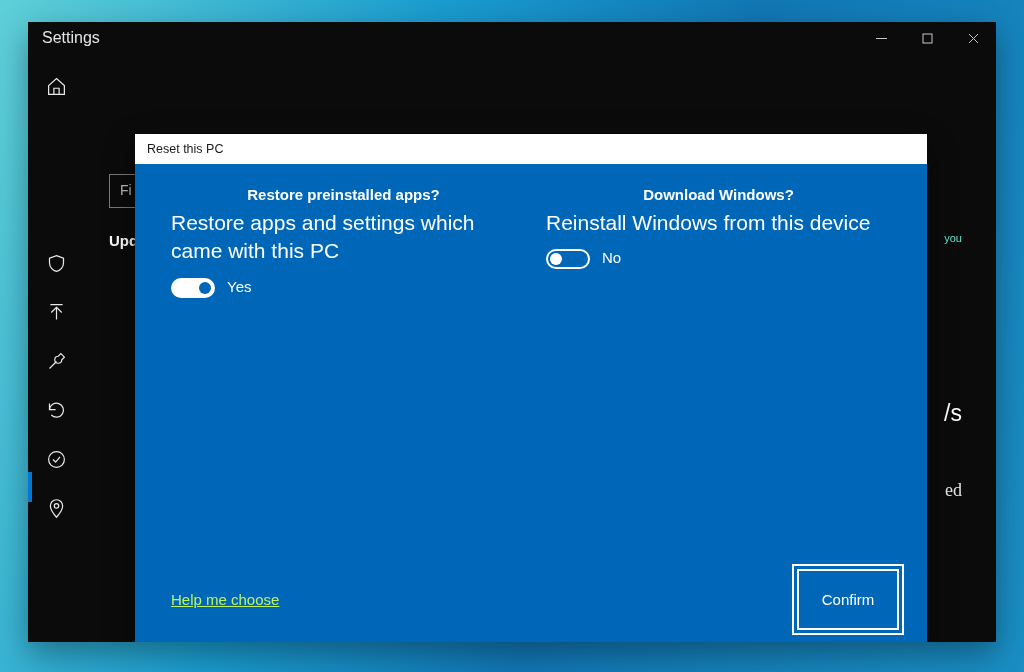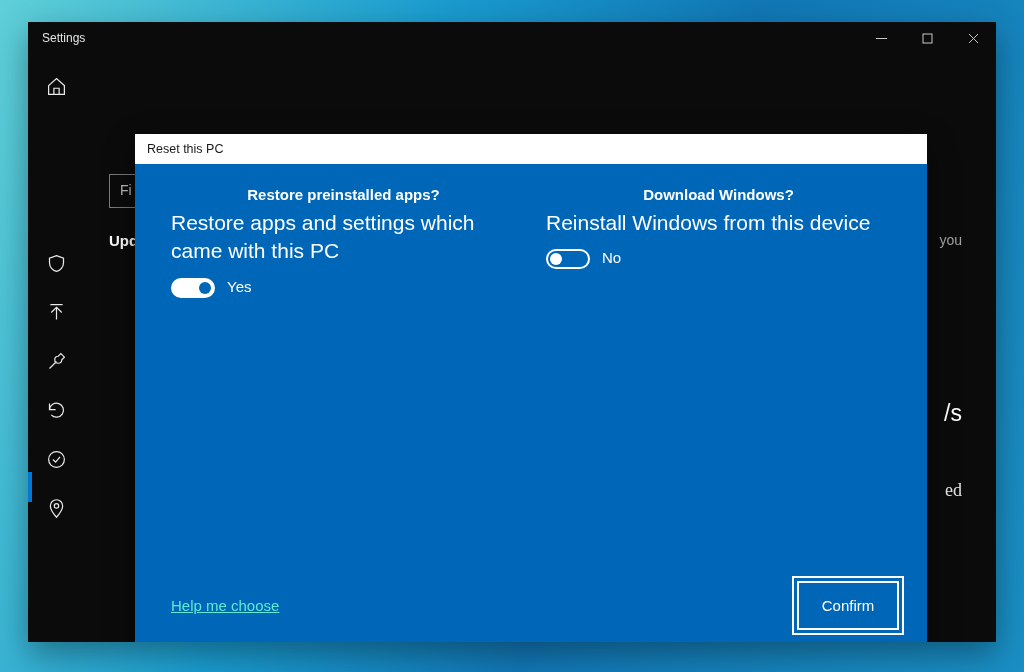--- a/index.html
+++ b/index.html
@@ -15,21 +15,21 @@
   background: #0b0b0b;
   color: #fff;
   box-shadow: 0 12px 30px rgba(0,0,0,.35);
   overflow: hidden;
 }
 .titlebar {
   display: flex;
   align-items: center;
   height: 32px;
   padding-left: 14px;
-  font-size: 12px;
+  font-size: 16px;
   color: #e5e5e5;
 }
 .title-controls {
   margin-left: auto;
   display: flex;
   height: 100%;
 }
 .title-controls .ctl {
   width: 46px;
   display: flex; align-items: center; justify-content: center;
@@ -74,21 +74,21 @@
   color: #bdbdbd;
   font-size: 14px;
   padding: 7px 0 0 10px;
 }
 .bg-label1 {
   position: absolute;
   left: 25px; top: 178px;
   color: #fff; font-size: 15px; font-weight: 600;
 }
 .bg-word-right1 {
-  position: absolute; right: 34px; top: 178px; color:#a3a3a3; font-size:14px;
+  position: absolute; right: 34px; top: 178px; color:#5eead4; font-size:11px;
 }
 .bg-word-right2 {
   position: absolute; right: 34px; top: 346px; color:#fff; font-size:23px; font-weight:400;
 }
 .bg-word-right3 {
   position: absolute; right: 34px; top: 426px; color:#e5e5e5; font-size:18px;font-family:Liberation Serif, serif;
 }
 
 .dialog {
   position: absolute;
@@ -151,34 +151,34 @@
 }
 .toggle.on .knob { right: 2px; background: #0067b8; }
 .toggle.off .knob { left: 2px; background: #fff; }
 .dialog-footer {
   position: absolute;
   left: 36px; right: 28px; bottom: 22px;
   display: flex; align-items: center;
 }
 .help-link {
   font-size: 15px;
-  color: #5eead4;
+  color: #bef264;
   text-decoration: underline;
   text-align: right;
 }
 .footer-buttons {
   margin-left: auto;
   display: flex; gap: 16px;
 }
 .dlg-btn {
   border: 2px solid #fff;
   color: #fff;
   background: transparent;
   font-size: 15px;
-  padding: 14px 0;
+  padding: 20px 0;
   width: 102px;
   text-align: center;
   margin-left: 23px;
 }
 .dlg-btn.confirm {
   outline: 2px solid #fff;
   outline-offset: 3px;
 }
 </style>
 </head>

